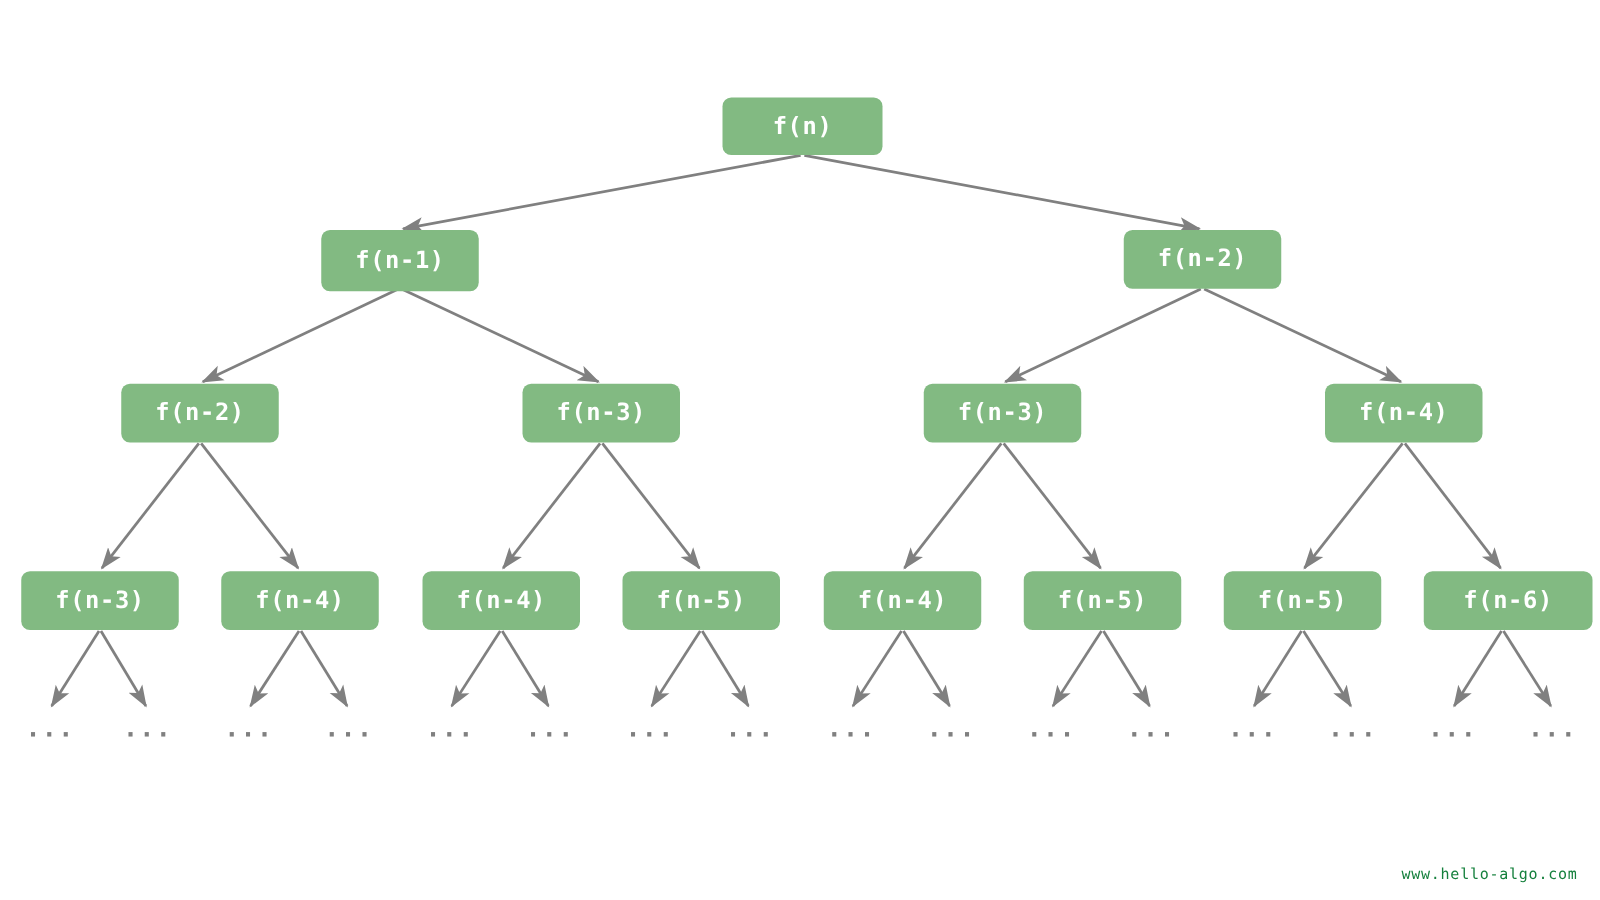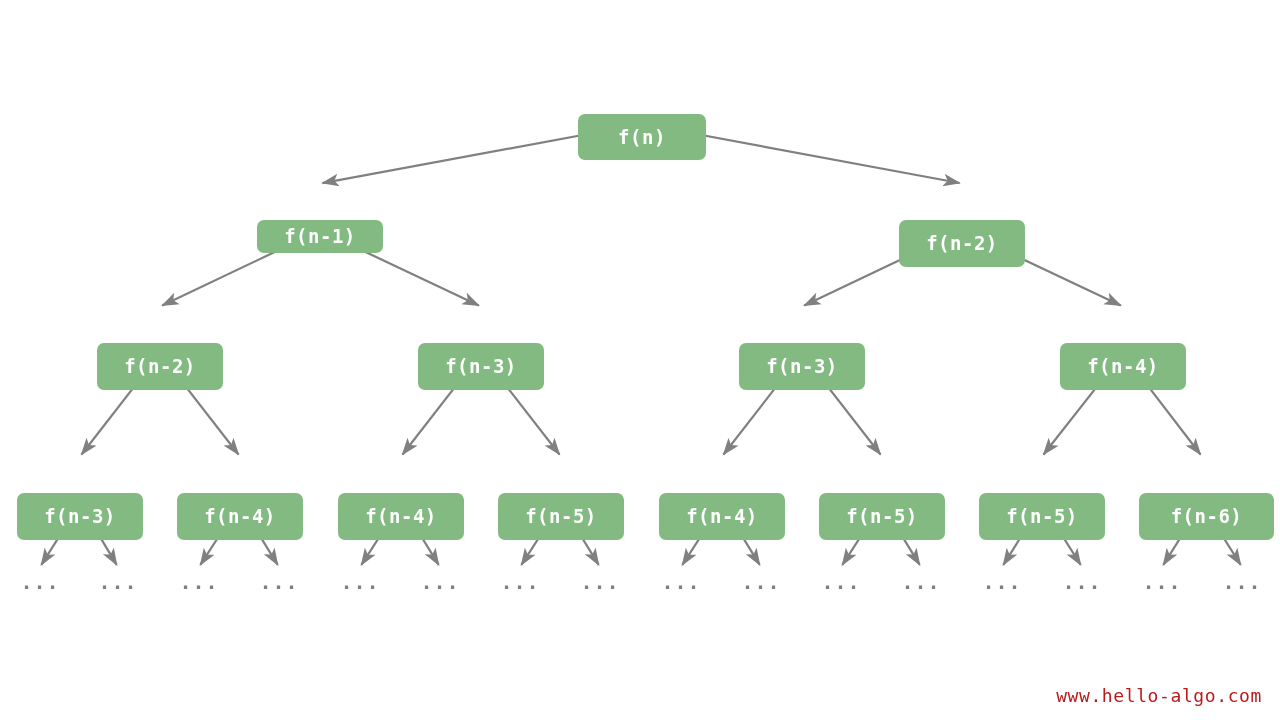--- a/index.html
+++ b/index.html
@@ -30,40 +30,39 @@
     color: #ffffff;
     font-family: "DejaVu Sans Mono", monospace;
     font-size: 19px;
     font-weight: bold;
     letter-spacing: 0.5px;
     display: flex;
     align-items: center;
     justify-content: center;
     white-space: nowrap;
     z-index: 2;
-    margin-top: 36px;
   }
   .ellipsis {
     position: absolute;
     color: #808080;
     font-family: "DejaVu Sans Mono", monospace;
     font-size: 20px;
     font-weight: bold;
     letter-spacing: 1px;
     line-height: 1;
     transform: translate(-50%, -50%);
     z-index: 2;
   }
   #watermark {
     position: absolute;
     right: 18px;
     bottom: 14px;
-    color: #b91c1c;
+    color: #15803d;
     font-family: "DejaVu Sans Mono", monospace;
-    font-size: 18px;
+    font-size: 12px;
     letter-spacing: 0.6px;
     z-index: 3;
   }
 </style>
 </head>
 <body>
 
 <div id="canvas">
 
   <svg id="edges" viewBox="0 0 1280 720" xmlns="http://www.w3.org/2000/svg">
@@ -101,21 +100,21 @@
         <line x1="882.79" y1="504.78" x2="919.69" y2="564.87" stroke="#808080" stroke-width="2.2" stroke-linecap="butt" marker-end="url(#arrowhead)"></line>
         <line x1="1041.20" y1="504.77" x2="1003.33" y2="564.88" stroke="#808080" stroke-width="2.2" stroke-linecap="butt" marker-end="url(#arrowhead)"></line>
         <line x1="1042.80" y1="504.77" x2="1080.67" y2="564.88" stroke="#808080" stroke-width="2.2" stroke-linecap="butt" marker-end="url(#arrowhead)"></line>
         <line x1="1201.20" y1="504.77" x2="1163.33" y2="564.88" stroke="#808080" stroke-width="2.2" stroke-linecap="butt" marker-end="url(#arrowhead)"></line>
         <line x1="1202.80" y1="504.77" x2="1240.67" y2="564.88" stroke="#808080" stroke-width="2.2" stroke-linecap="butt" marker-end="url(#arrowhead)"></line>
       </g>
   </svg>
 
   <div id="node-layer">
       <div class="node" style="left: 578px; top: 78px; width: 128px; height: 46px; background: rgb(130, 186, 130); color: rgb(255, 255, 255);">f(n)</div>
-      <div class="node" style="left: 257px; top: 183.5px; width: 126px; height: 33px; background: rgb(130, 186, 130); color: rgb(255, 255, 255);">f(n-1)</div>
+      <div class="node" style="left: 257px; top: 183.5px; width: 126px; height: 49px; background: rgb(130, 186, 130); color: rgb(255, 255, 255);">f(n-1)</div>
       <div class="node" style="left: 899px; top: 183.5px; width: 126px; height: 47px; background: rgb(130, 186, 130); color: rgb(255, 255, 255);">f(n-2)</div>
       <div class="node" style="left: 97px; top: 306.5px; width: 126px; height: 47px; background: rgb(130, 186, 130); color: rgb(255, 255, 255);">f(n-2)</div>
       <div class="node" style="left: 418px; top: 306.5px; width: 126px; height: 47px; background: rgb(130, 186, 130); color: rgb(255, 255, 255);">f(n-3)</div>
       <div class="node" style="left: 739px; top: 306.5px; width: 126px; height: 47px; background: rgb(130, 186, 130); color: rgb(255, 255, 255);">f(n-3)</div>
       <div class="node" style="left: 1060px; top: 306.5px; width: 126px; height: 47px; background: rgb(130, 186, 130); color: rgb(255, 255, 255);">f(n-4)</div>
       <div class="node" style="left: 17px; top: 456.5px; width: 126px; height: 47px; background: rgb(130, 186, 130); color: rgb(255, 255, 255);">f(n-3)</div>
       <div class="node" style="left: 177px; top: 456.5px; width: 126px; height: 47px; background: rgb(130, 186, 130); color: rgb(255, 255, 255);">f(n-4)</div>
       <div class="node" style="left: 338px; top: 456.5px; width: 126px; height: 47px; background: rgb(130, 186, 130); color: rgb(255, 255, 255);">f(n-4)</div>
       <div class="node" style="left: 498px; top: 456.5px; width: 126px; height: 47px; background: rgb(130, 186, 130); color: rgb(255, 255, 255);">f(n-5)</div>
       <div class="node" style="left: 659px; top: 456.5px; width: 126px; height: 47px; background: rgb(130, 186, 130); color: rgb(255, 255, 255);">f(n-4)</div>

